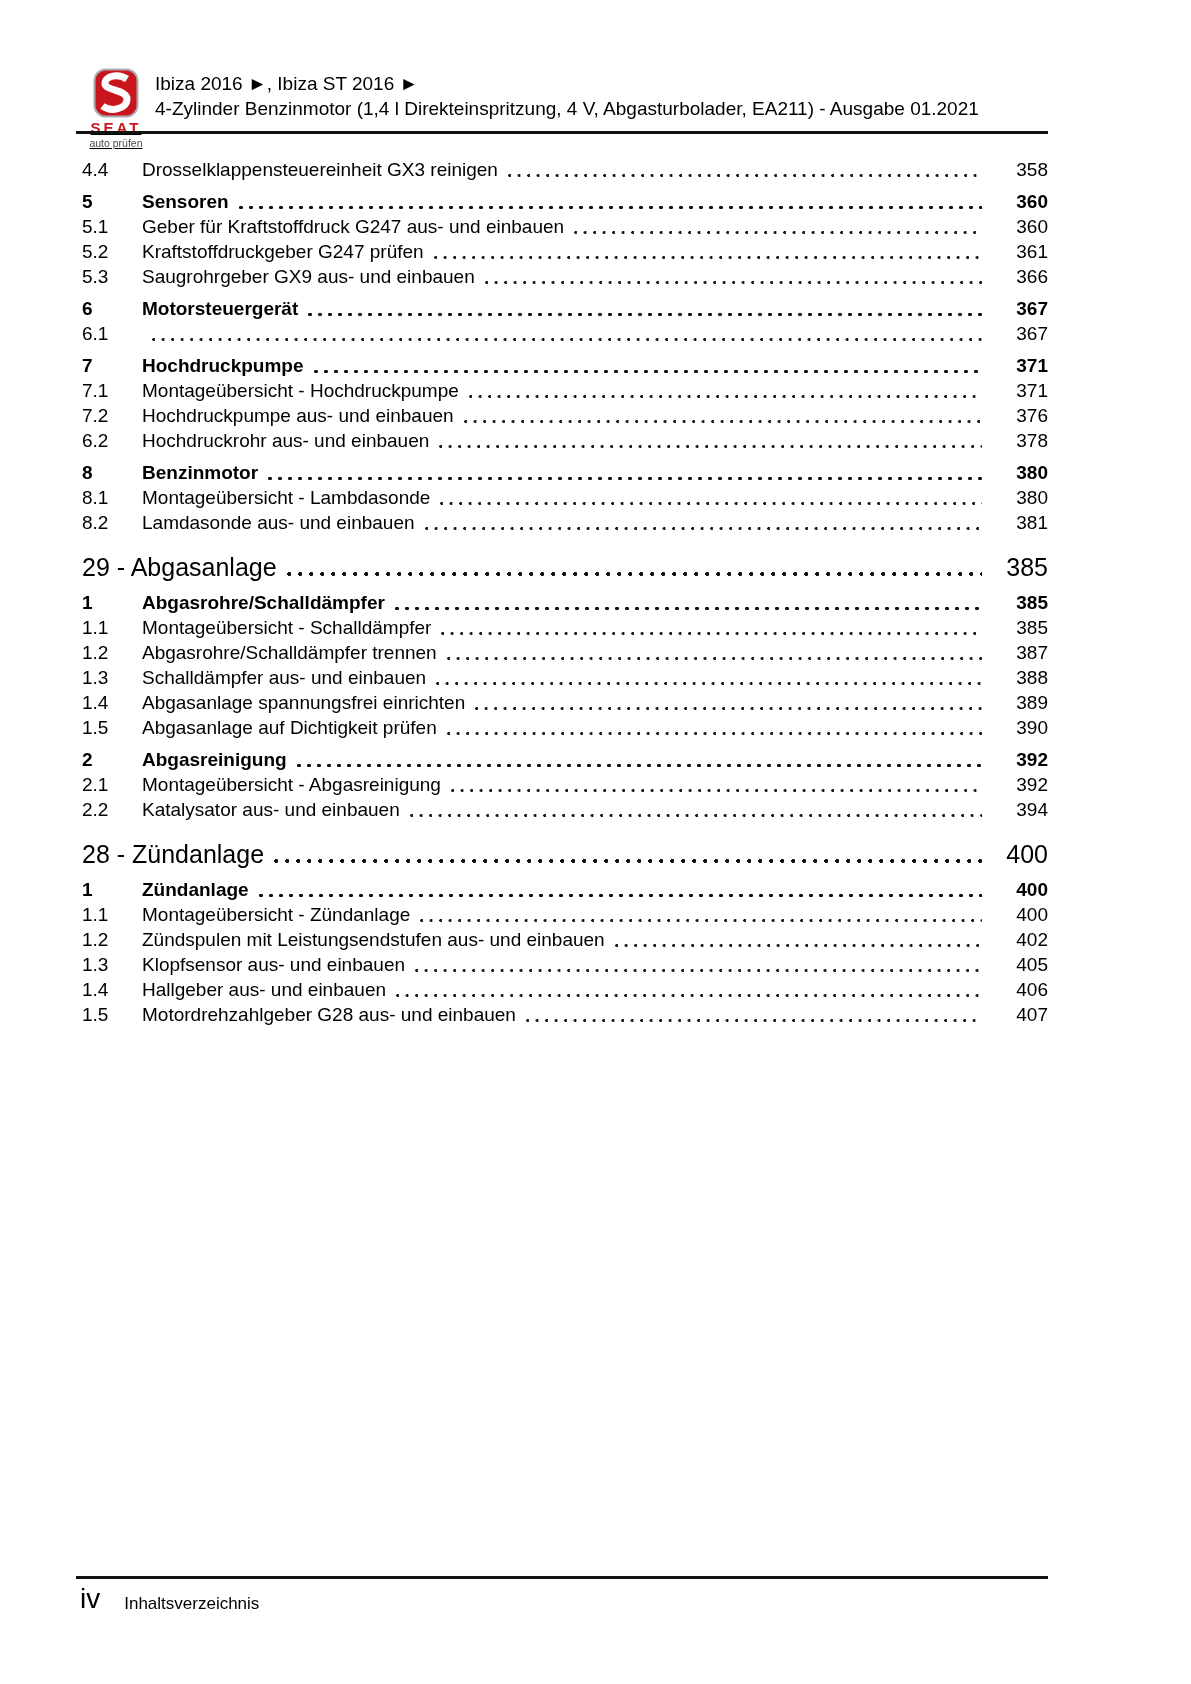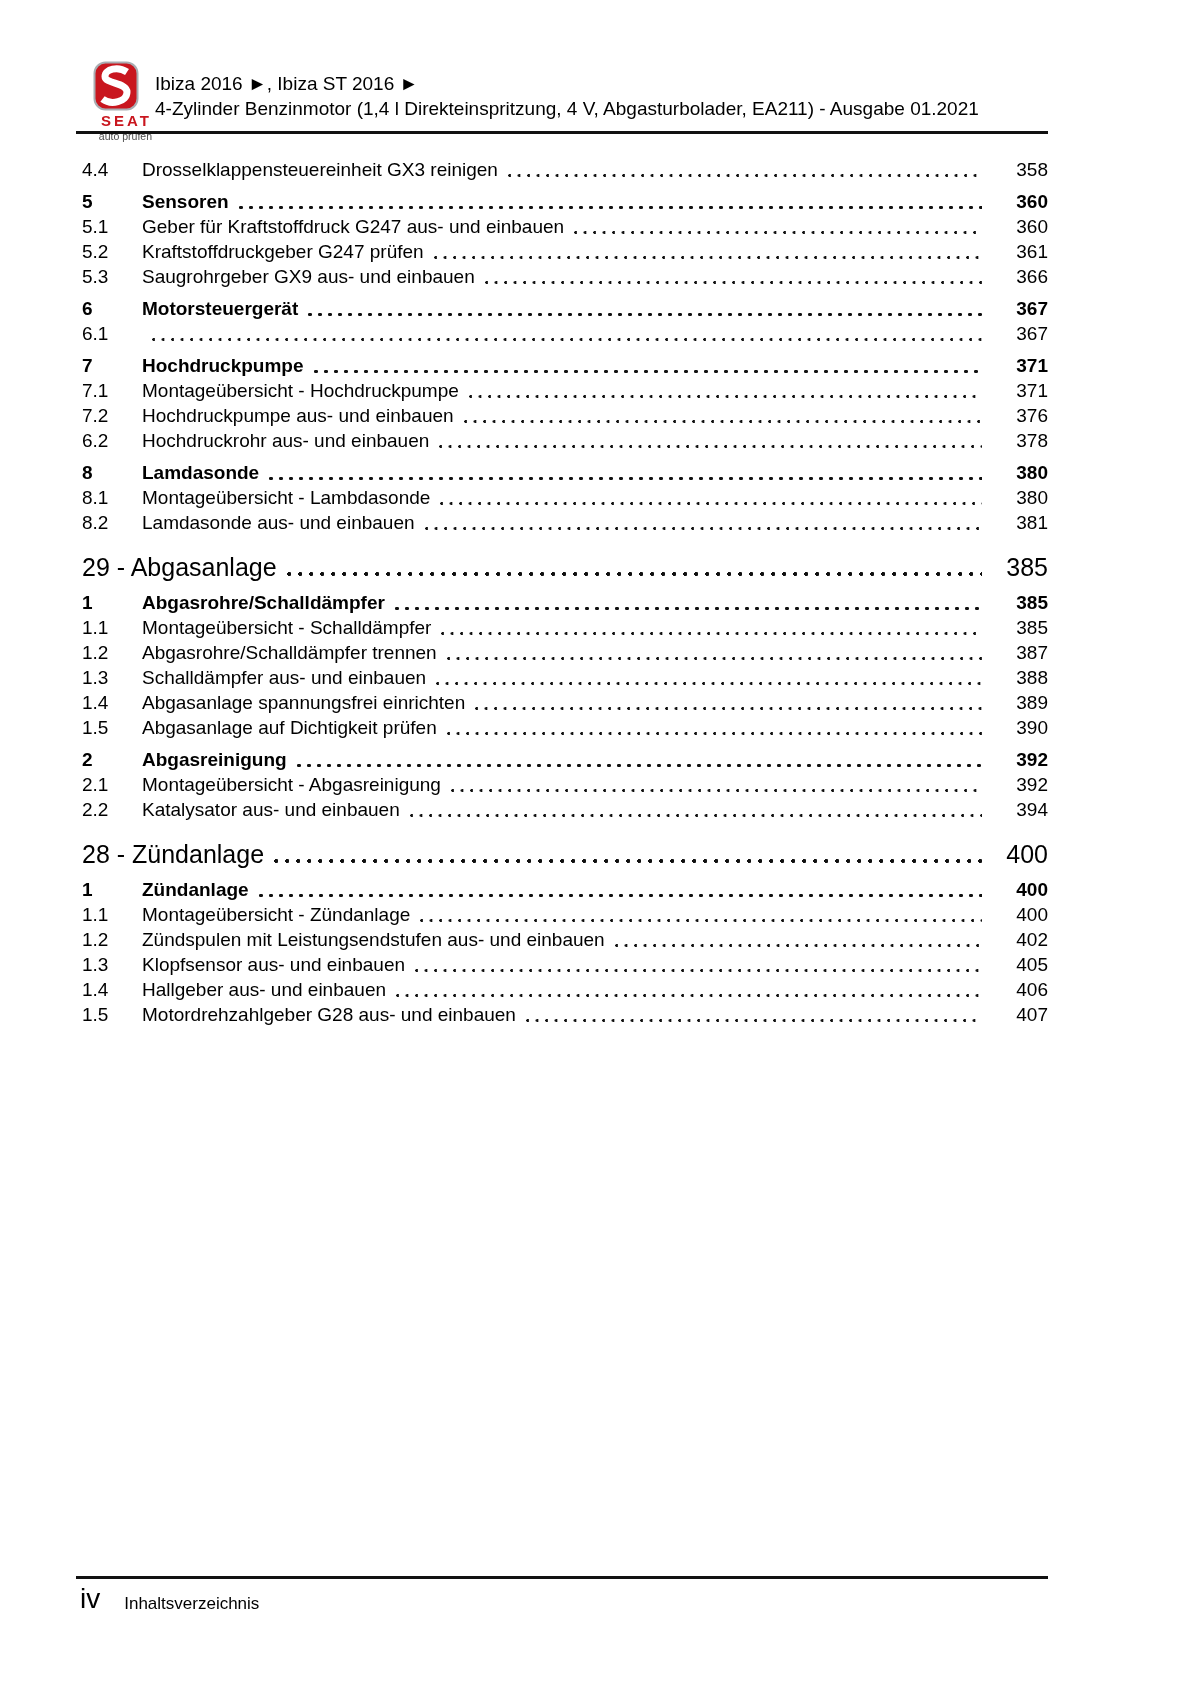--- a/index.html
+++ b/index.html
@@ -7,21 +7,21 @@
     position:relative;
     width:1191px; height:1684px;
     background:#ffffff;
     color:#000;
     font-family:"Liberation Sans","DejaVu Sans",sans-serif;
     overflow:hidden;
   }
 
   
   .header { position:absolute; left:80px; top:60px; right:143px; }
-  .logo-block { position:absolute; left:0; top:1px; width:72px; text-align:right; }
+  .logo-block { position:absolute; left:0; top:8px; width:72px; text-align:center;text-decoration:underline; }
   .logo-badge { display:block; margin:0 auto; }
   .brand-name {
     display:block; margin-top:1px;
     color:#c9161e; font-weight:700; font-size:15px; letter-spacing:3px;
   }
   .brand-tagline { display:block; font-size:10.5px; color:#4a4a4a; margin-top:1px; }
   .header-text { margin-left:75px; padding-top:12px; }
   .model-line { font-size:19px; line-height:24px; }
   .title-line { font-size:19px; line-height:25px; font-weight:400; }
   .header-rule {
@@ -157,21 +157,21 @@
       <span class="page">376</span>
     </div>
       <div class="toc-row sub">
       <span class="num">6.2</span>
       <span class="title">Hochdruckrohr aus- und einbauen</span>
       <span class="dots"></span>
       <span class="page">378</span>
     </div>
       <div class="toc-row sec">
       <span class="num">8</span>
-      <span class="title">Lamdasonde</span>
+      <span class="title">Benzinmotor</span>
       <span class="dots"></span>
       <span class="page">380</span>
     </div>
       <div class="toc-row sub">
       <span class="num">8.1</span>
       <span class="title">Montageübersicht - Lambdasonde</span>
       <span class="dots"></span>
       <span class="page">380</span>
     </div>
       <div class="toc-row sub">

